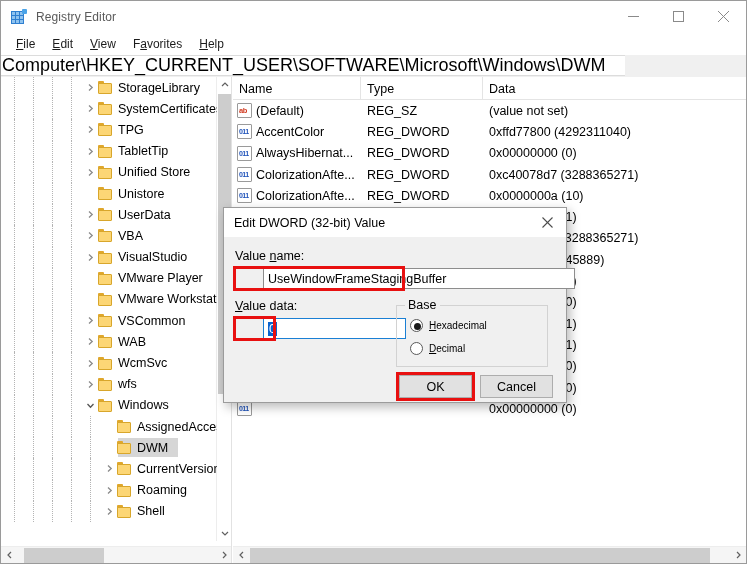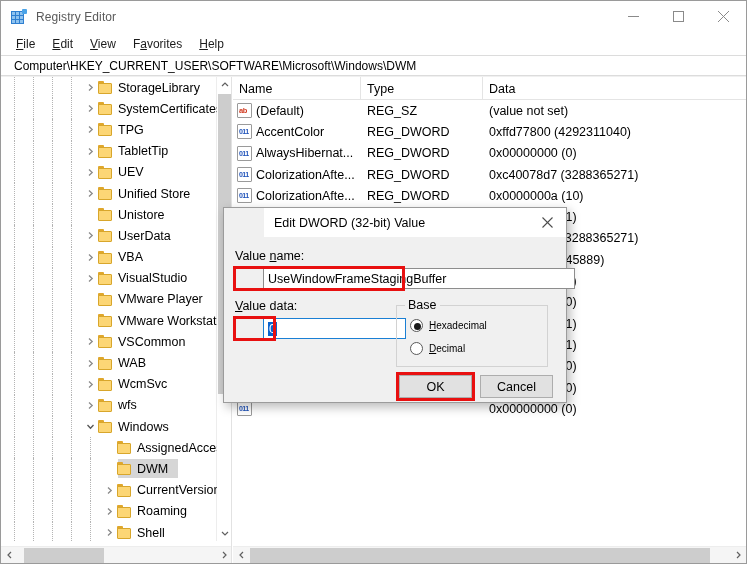--- a/index.html
+++ b/index.html
@@ -71,27 +71,27 @@
   .menu-item {
     font-size: 12px; color: #1c1c1c;
     padding: 2px 9px 2px 8px;
     white-space: nowrap;
   }
   .menu-item u { text-decoration: underline; }
 
   
   .addressbar {
     position: absolute; left: 0; top: 54px;
-    width: 745px; height: 21px;
+    width: 624px; height: 21px;
     background: #ffffff;
     border-top: 1px solid #dcdcdc;
     border-bottom: 1px solid #dcdcdc;
     display: flex; align-items: center;
-    padding-left: 13px;
-    font-size: 12px; color: #000000;
+    padding-left: 1px;
+    font-size: 18px; color: #000000;
     white-space: nowrap;
   }
 
   
   .panes {
     position: absolute; left: 0; top: 76px;
     width: 745px; height: 486px;
     background: #ffffff;
   }
 
@@ -267,21 +267,20 @@
     width: 344px; height: 196px;
     background: #f0f0f0;
     border: 1px solid #9b9b9b;
   }
   .dlg-title {
     height: 29px; background: #ffffff;
     display: flex; align-items: center;
     padding-left: 10px;
     font-size: 12.5px; color: #000000;
     position: relative;
-    margin-left: 40px;
   }
   .dlg-close {
     position: absolute; right: 0; top: 0;
     width: 38px; height: 29px;
     display: flex; align-items: center; justify-content: center;
     color: #4d4d4d;
   }
   .dlg-close svg { width: 11px; height: 11px; }
   .dlg-body { position: relative; height: 166px; }
 
@@ -474,37 +473,20 @@
             <div style="width: 82px; flex: 0 0 82px;"></div>
             <div class="chev">
               <svg viewBox="0 0 9 9">
                 <polyline points="3,1.5 6.2,4.5 3,7.5" fill="none" stroke="#8a8a8a" stroke-width="1.3"></polyline>
               </svg>
             </div>
             <div class="folder">
               <div class="tab"></div>
               <div class="body"></div>
             </div>
-            <span class="tree-label">UEV</span>
-          </div>
-          <div class="tree-row">
-            <div class="tw-guide" style="left: 13px;"></div>
-            <div class="tw-guide" style="left: 32px;"></div>
-            <div class="tw-guide" style="left: 51px;"></div>
-            <div class="tw-guide" style="left: 70px;"></div>
-            <div style="width: 82px; flex: 0 0 82px;"></div>
-            <div class="chev">
-              <svg viewBox="0 0 9 9">
-                <polyline points="3,1.5 6.2,4.5 3,7.5" fill="none" stroke="#8a8a8a" stroke-width="1.3"></polyline>
-              </svg>
-            </div>
-            <div class="folder">
-              <div class="tab"></div>
-              <div class="body"></div>
-            </div>
             <span class="tree-label">Unified Store</span>
           </div>
           <div class="tree-row">
             <div class="tw-guide" style="left: 13px;"></div>
             <div class="tw-guide" style="left: 32px;"></div>
             <div class="tw-guide" style="left: 51px;"></div>
             <div class="tw-guide" style="left: 70px;"></div>
             <div style="width: 82px; flex: 0 0 82px;"></div>
             <div class="chev"></div>
             <div class="folder">

